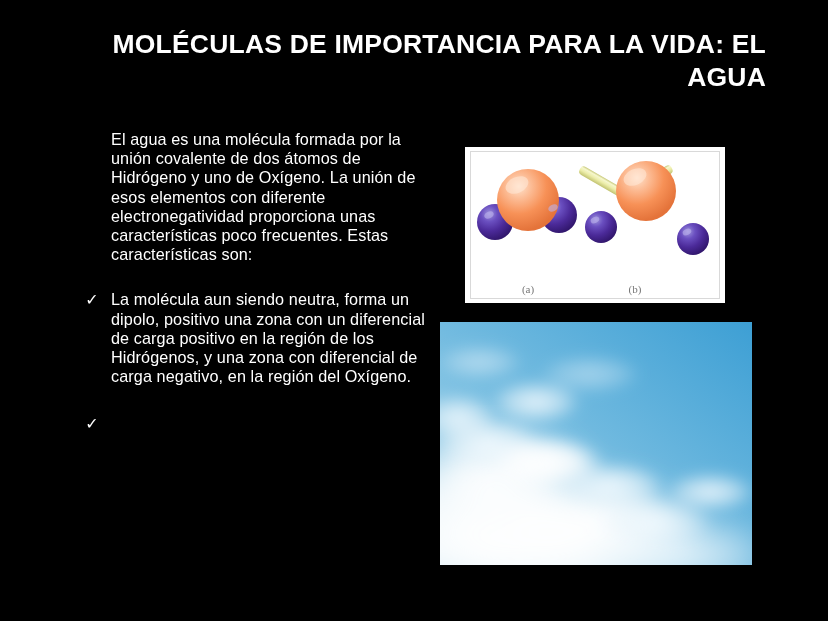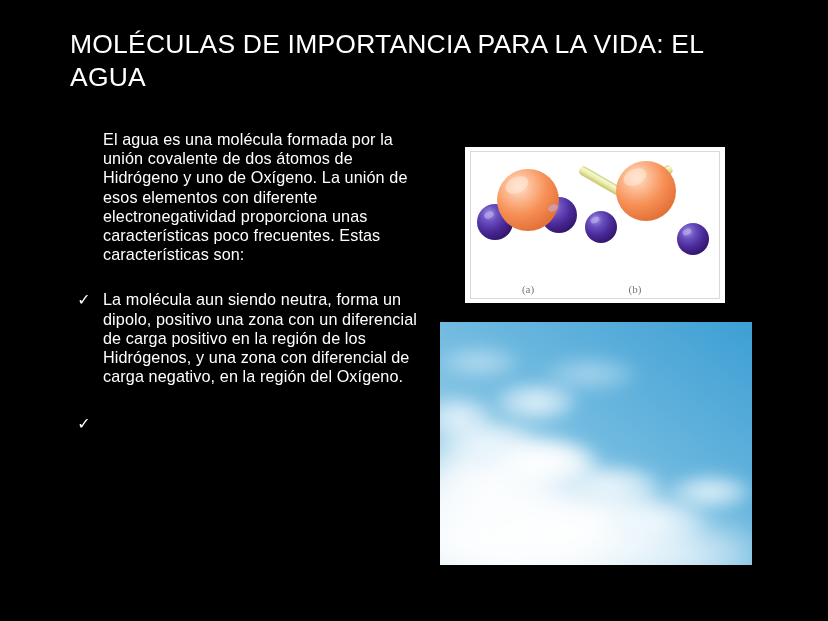--- a/index.html
+++ b/index.html
@@ -16,37 +16,37 @@
   .slide {
     position: relative;
     width: 828px;
     height: 621px;
     background: #000000;
   }
 
   
   .title {
     position: absolute;
-    left: 70px;
+    left: 62px;
     top: 28px;
     width: 704px;
-    text-align: left;
+    text-align: right;
     color: #ffffff;
     font-family: "Liberation Sans", sans-serif;
-    font-weight: normal;
+    font-weight: bold;
     font-size: 26.5px;
     line-height: 33px;
     letter-spacing: 0.2px;
     white-space: pre-line;
   }
 
   
   .text-col {
     position: absolute;
-    left: 68px;
+    left: 76px;
     top: 130px;
     width: 350px;
   }
   .para {
     position: relative;
     color: #ffffff;
     font-family: "Liberation Sans", sans-serif;
     font-size: 16.2px;
     line-height: 19.2px;
     letter-spacing: 0.1px;

